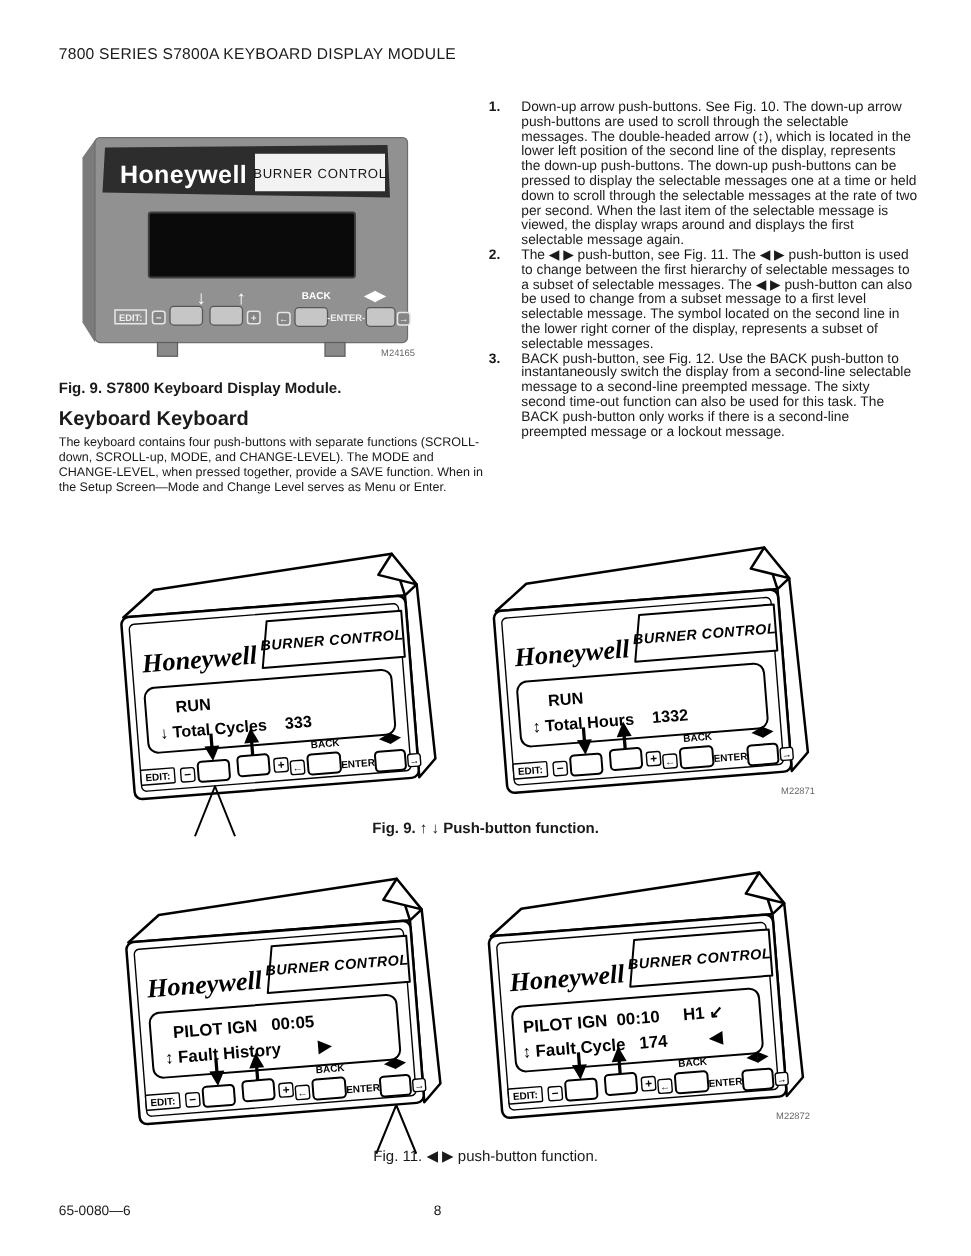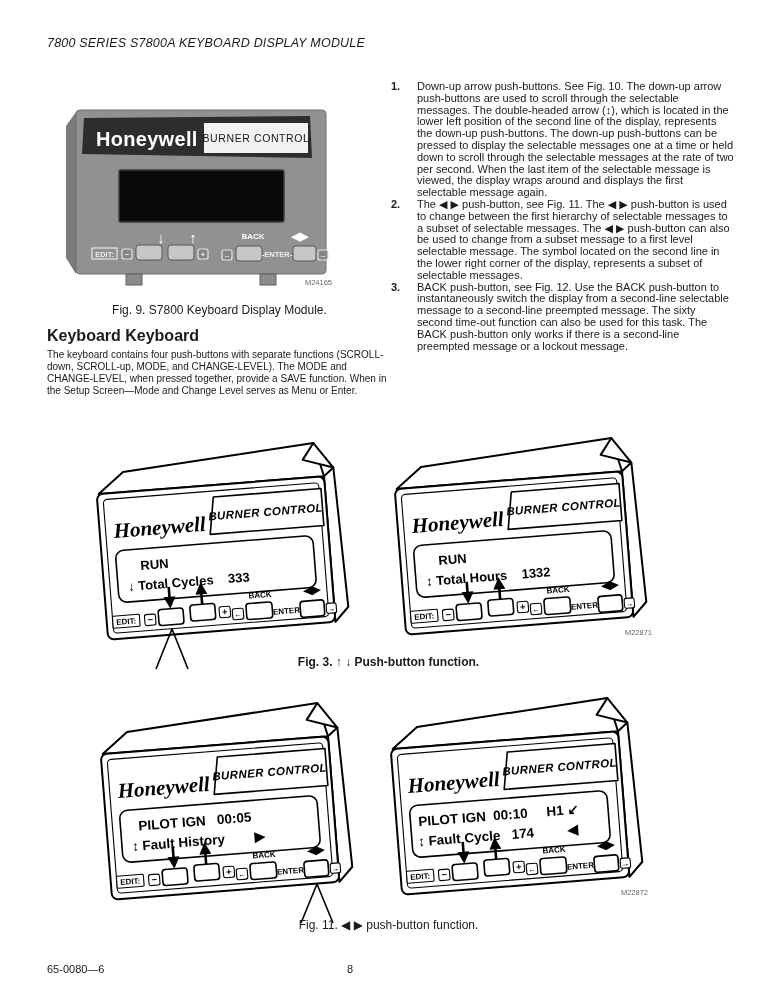--- a/index.html
+++ b/index.html
@@ -1,25 +1,25 @@
 <!DOCTYPE html>
 <html><head>
 <meta charset="utf-8">
 <style>
   * { margin:0; padding:0; box-sizing:border-box; }
   html,body { background:#ffffff; }
   body { width:777px; height:1005px; position:relative; font-family:"Liberation Sans", sans-serif; color:#1a1a1a; overflow:hidden; }
 
   .abs { position:absolute; }
 
-  .doc-header { left:47px; top:36px; width:500px; font-style:italic; font-size:12.5px; letter-spacing:.2px; }
+  .doc-header { left:47px; top:36px; width:500px; font-size:12.5px; letter-spacing:.2px; }
 
   
   .fig9-wrap   { left:64px;  top:106px; width:275px; height:182px; }
-  .fig9-cap    { left:47px;  top:303px; width:345px; text-align:center; font-weight:normal; font-size:12px; }
+  .fig9-cap    { left:47px;  top:303px; width:345px; font-weight:bold; font-size:12px; }
   .kf-head     { left:47px;  top:327px; font-size:16px; font-weight:bold; }
   .kf-body     { left:47px;  top:349px; width:345px; font-size:10px; line-height:11.9px; }
 
   
   .num-list    { left:391px; top:81px; width:343px; }
   .num-item    { display:flex; font-size:11px; line-height:11.8px; }
   .num-item .n { width:26px; font-weight:bold; flex:none; }
   .num-item .t { flex:1; }
 
   
@@ -178,21 +178,21 @@
   <svg width="280" height="212" viewBox="0 0 280 212">
     <use href="#dev-body"></use>
     <g transform="rotate(-4.5 134 120)">
       <text class="dsp" x="58" y="127">RUN</text>
       <text class="dsp" x="44" y="147">↕ Total Hours    1332</text>
     </g>
     <text class="tag" x="272" y="203" text-anchor="end">M22871</text>
   </svg>
 </div>
 
-<div class="abs fig10-cap">Fig. 3. ↑ ↓ Push-button function.</div>
+<div class="abs fig10-cap">Fig. 9. ↑ ↓ Push-button function.</div>
 
 <div class="abs f11l">
   <svg width="280" height="240" viewBox="0 0 280 240">
     <use href="#dev-body"></use>
     <g transform="rotate(-4.5 134 120)">
       <text class="dspb" x="52" y="127">PILOT IGN   00:05</text>
       <text class="dspb" x="44" y="147">↕ Fault History        ▶</text>
     </g>
     <polyline class="chev" points="215,226 231,187 247,226"></polyline>
   </svg>

